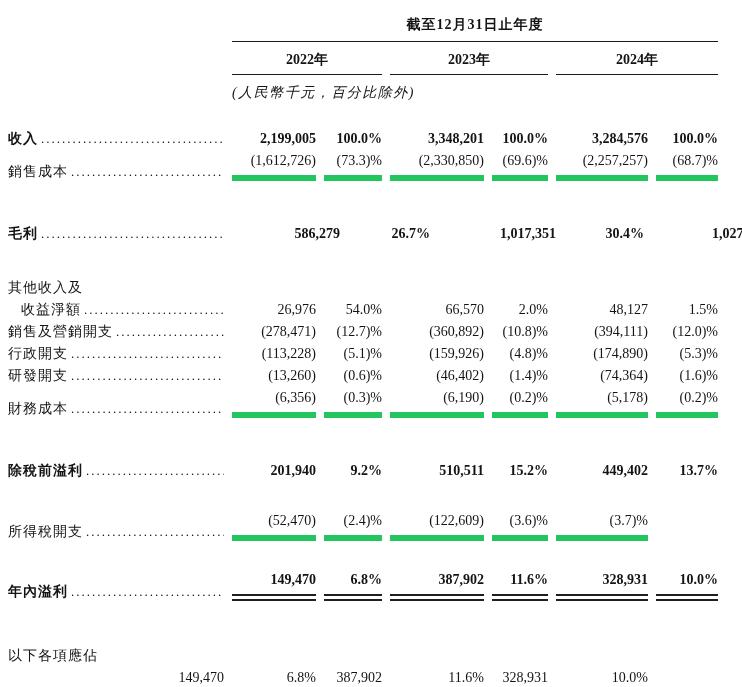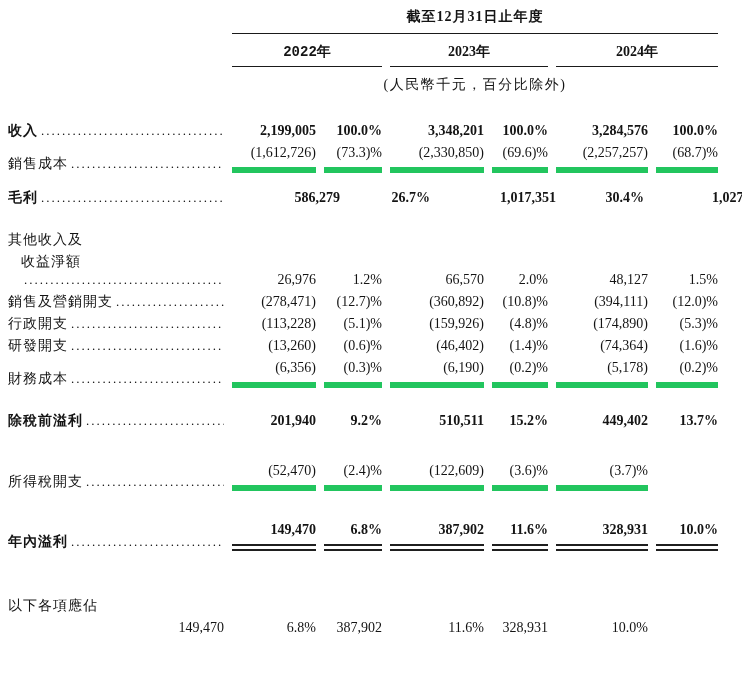--- a/index.html
+++ b/index.html
@@ -2,70 +2,70 @@
 <html><head>
 <meta charset="utf-8">
 <style>
   html,body{margin:0;padding:0;background:#ffffff;}
   body{
     width:742px;height:687px;overflow:hidden;
     color:#141414;
     font-family:"Liberation Serif","DejaVu Serif",serif;
     font-size:14px;
   }
-  .page{padding:8px 0 0 8px;width:720px;}
+  .page{padding:16px 0 0 8px;width:720px;}
 
   
   .row{
     display:grid;
     grid-template-columns:216px 84px 58px 94px 56px 92px 62px;
     column-gap:8px;
     align-items:end;
   }
   .cell{line-height:18px;}
 
   
   .htitle{
     grid-column:2/8;text-align:center;font-weight:bold;letter-spacing:1px;
     border-bottom:1.5px solid #1a1a1a;padding-bottom:7px;
   }
   .hrow2{margin-top:9px;}
   .year{
     text-align:center;font-weight:bold;
     border-bottom:1.5px solid #1a1a1a;padding-bottom:5px;
   }
-  .y1{grid-column:2/4;font-family:Liberation Mono, monospace;}
+  .y1{grid-column:2/4;}
   .y2{grid-column:4/6;}
   .y3{grid-column:6/8;}
   .hrow3{margin-top:9px;}
-  .hnote{grid-column:2/8;text-align:center;letter-spacing:1.5px;}
+  .hnote{grid-column:2/8;text-align:left;font-style:italic;letter-spacing:1.5px;}
 
   
   .tbody{margin-top:28px;}
   .trow{margin-top:4px;}
   .trow:first-child{margin-top:0;}
   .bold{font-weight:bold;}
   .v{text-align:right;white-space:nowrap;}
   .label{
     display:flex;align-items:flex-start;letter-spacing:1px;
     white-space:nowrap;overflow:hidden;
   }
-  .label.indent{padding-left:13px;flex-direction:column;}
+  .label.indent{padding-left:13px;}
   .dots{flex:1 1 auto;overflow:hidden;white-space:nowrap;font-weight:normal;margin-left:3px;color:#141414;}
   .dots::after{
     content:"............................................................................";
     letter-spacing:2px;font-size:13px;
   }
   .u1{border-bottom:6px solid #22c55e;padding-bottom:5px;}
   .u2{border-bottom:7px double #1f1f1f;padding-bottom:5px;}
 
   
-  [data-name="row-gross-profit"]{margin-top:16px;gap:32px;}
-  [data-name="row-other-income-line1"]{margin-top:24px;}
-  [data-name="row-profit-before-tax"]{margin-top:24px;}
+  [data-name="row-gross-profit"]{margin-top:44px;gap:32px;}
+  [data-name="row-other-income-line1"]{margin-top:36px;}
+  [data-name="row-profit-before-tax"]{margin-top:44px;}
   [data-name="row-income-tax-expense"]{margin-top:32px;}
   [data-name="row-profit-for-the-year"]{margin-top:30px;}
   [data-name="row-attributable-heading"]{margin-top:46px;}
 </style>
 </head>
 <body>
 
 <div class="page" data-name="financial-table">
 
   <div class="thead" data-name="table-header">
@@ -132,21 +132,21 @@
         <div class="cell v" data-name="percent-value"></div>
         <div class="cell v" data-name="amount-value"></div>
         <div class="cell v" data-name="percent-value"></div>
       </div>
       <div class="row trow" data-name="row-other-income-line2">
         <div class="cell label indent" data-name="row-label">
           <span class="label-text" data-name="row-label-text">收益淨額</span>
           <span class="dots" data-name="dot-leader"></span>
         </div>
         <div class="cell v" data-name="amount-value">26,976</div>
-        <div class="cell v" data-name="percent-value">1.2%</div>
+        <div class="cell v" data-name="percent-value">54.0%</div>
         <div class="cell v" data-name="amount-value">66,570</div>
         <div class="cell v" data-name="percent-value">2.0%</div>
         <div class="cell v" data-name="amount-value">48,127</div>
         <div class="cell v" data-name="percent-value">1.5%</div>
       </div>
       <div class="row trow" data-name="row-selling-marketing-expenses">
         <div class="cell label" data-name="row-label">
           <span class="label-text" data-name="row-label-text">銷售及營銷開支 </span>
           <span class="dots" data-name="dot-leader"></span>
         </div>

